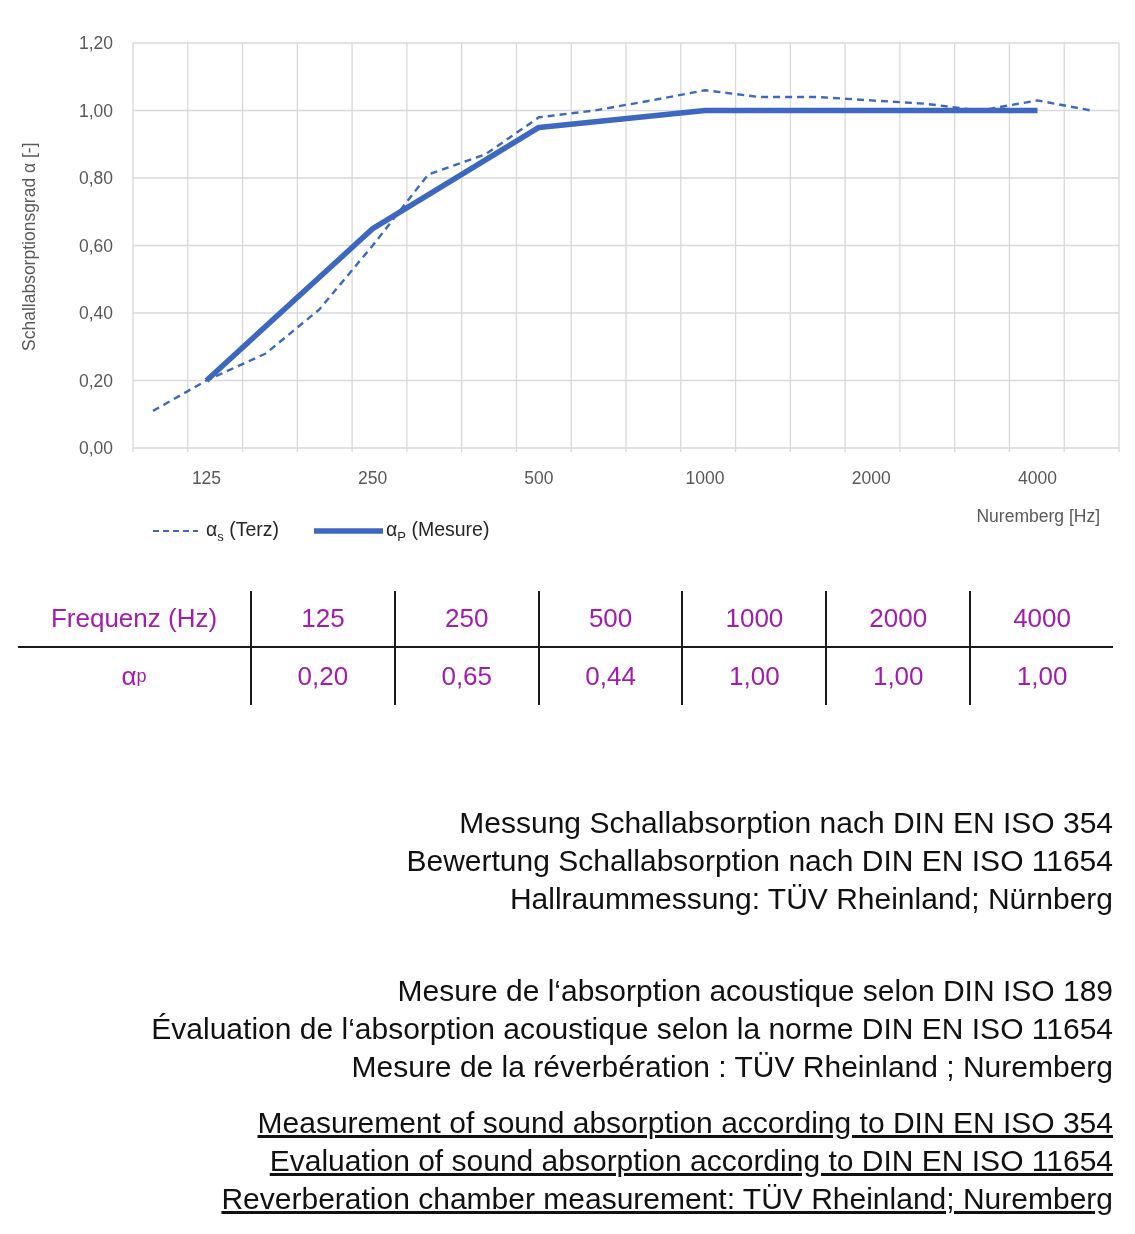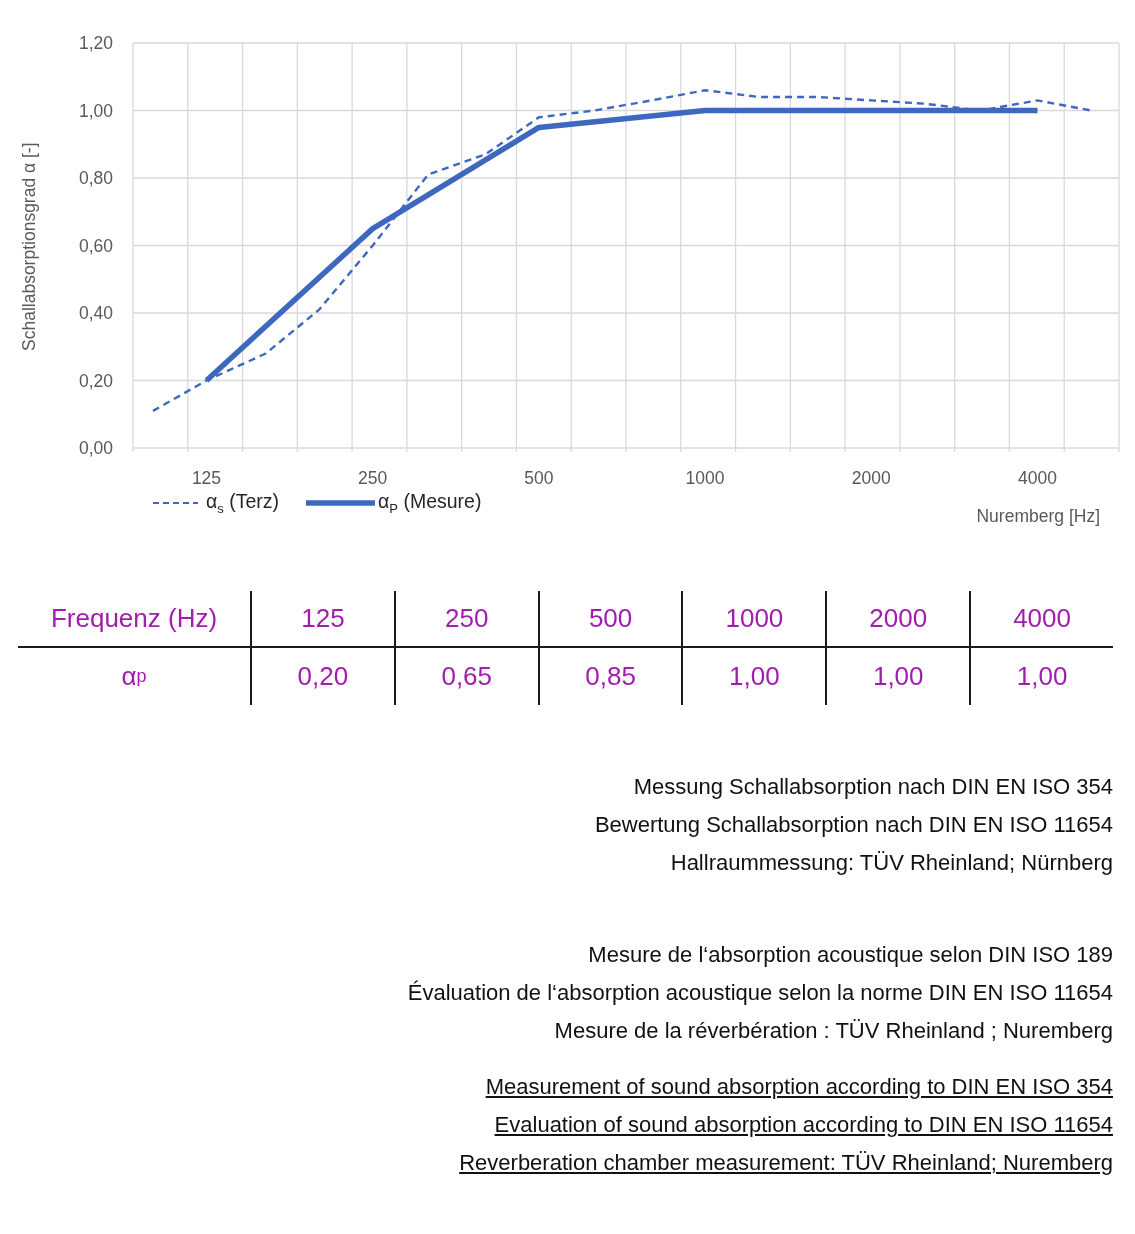--- a/index.html
+++ b/index.html
@@ -8,38 +8,38 @@
   
   #chart-wrap { position:absolute; left:0; top:0; width:1135px; height:560px; }
   #chart-svg { position:absolute; left:0; top:0; }
   #chart-svg text { font-family:"Liberation Sans", sans-serif; font-size:17.5px; }
   .y-title { position:absolute; left:16px; top:68px; height:358px; width:26px;
              writing-mode:vertical-rl; transform:rotate(180deg);
              display:flex; align-items:center; justify-content:center;
              font-size:17.5px; color:#595959; white-space:nowrap; }
   .x-title { position:absolute; right:35px; top:506px; font-size:17.5px; color:#595959; }
 
-  .legend { position:absolute; left:152px; top:488px; height:30px; display:flex; align-items:center; gap:26px; }
+  .legend { position:absolute; left:152px; top:516px; height:30px; display:flex; align-items:center; gap:34px; }
   .legend-item { display:flex; align-items:center; gap:7px; }
   .legend-item.solid { gap:2px; }
   .legend-label { font-size:19.5px; color:#262626; white-space:pre; }
   .legend-label sub { font-size:13px; }
 
   
   .abs-table { position:absolute; left:18px; top:591px; width:1095px;
                display:grid; grid-template-columns:232px repeat(6, 1fr);
                grid-auto-rows:57px; font-size:26px; color:#a21caf; }
   .t-cell { display:flex; align-items:center; justify-content:center; }
   .t-head { border-bottom:2px solid #1A1A1A; }
   .t-sep  { border-left:2px solid #1A1A1A; }
   .t-rowlabel sub { font-size:18px; }
 
   
   .note { position:absolute; left:0; right:22px; text-align:right;
-          font-size:22px; line-height:38px; color:#111111; }
+          font-size:30px; line-height:38px; color:#111111;margin-top:36px; }
   .note-german  { top:768px; }
   .note-french  { top:936px; }
   .note-english { top:1068px;text-decoration:underline; }
 </style>
 </head>
 <body>
 
 <div class="page">
 
   <div id="chart-wrap">
@@ -132,21 +132,21 @@
     <div class="t-cell t-head t-sep">1000</div>
     <div class="t-cell t-head t-sep">2000</div>
     <div class="t-cell t-head t-sep">4000</div>
 
     <div class="t-cell t-rowlabel">
         <span>α</span>
         <sub>p</sub>
       </div>
     <div class="t-cell t-sep">0,20</div>
     <div class="t-cell t-sep">0,65</div>
-    <div class="t-cell t-sep">0,85</div>
+    <div class="t-cell t-sep">0,44</div>
     <div class="t-cell t-sep">1,00</div>
     <div class="t-cell t-sep">1,00</div>
     <div class="t-cell t-sep">1,00</div>
   </div>
 
   <div class="note note-german">
     <div>Messung Schallabsorption nach DIN EN ISO 354</div>
     <div>Bewertung Schallabsorption nach DIN EN ISO 11654</div>
     <div>Hallraummessung: TÜV Rheinland; Nürnberg</div>
   </div>

